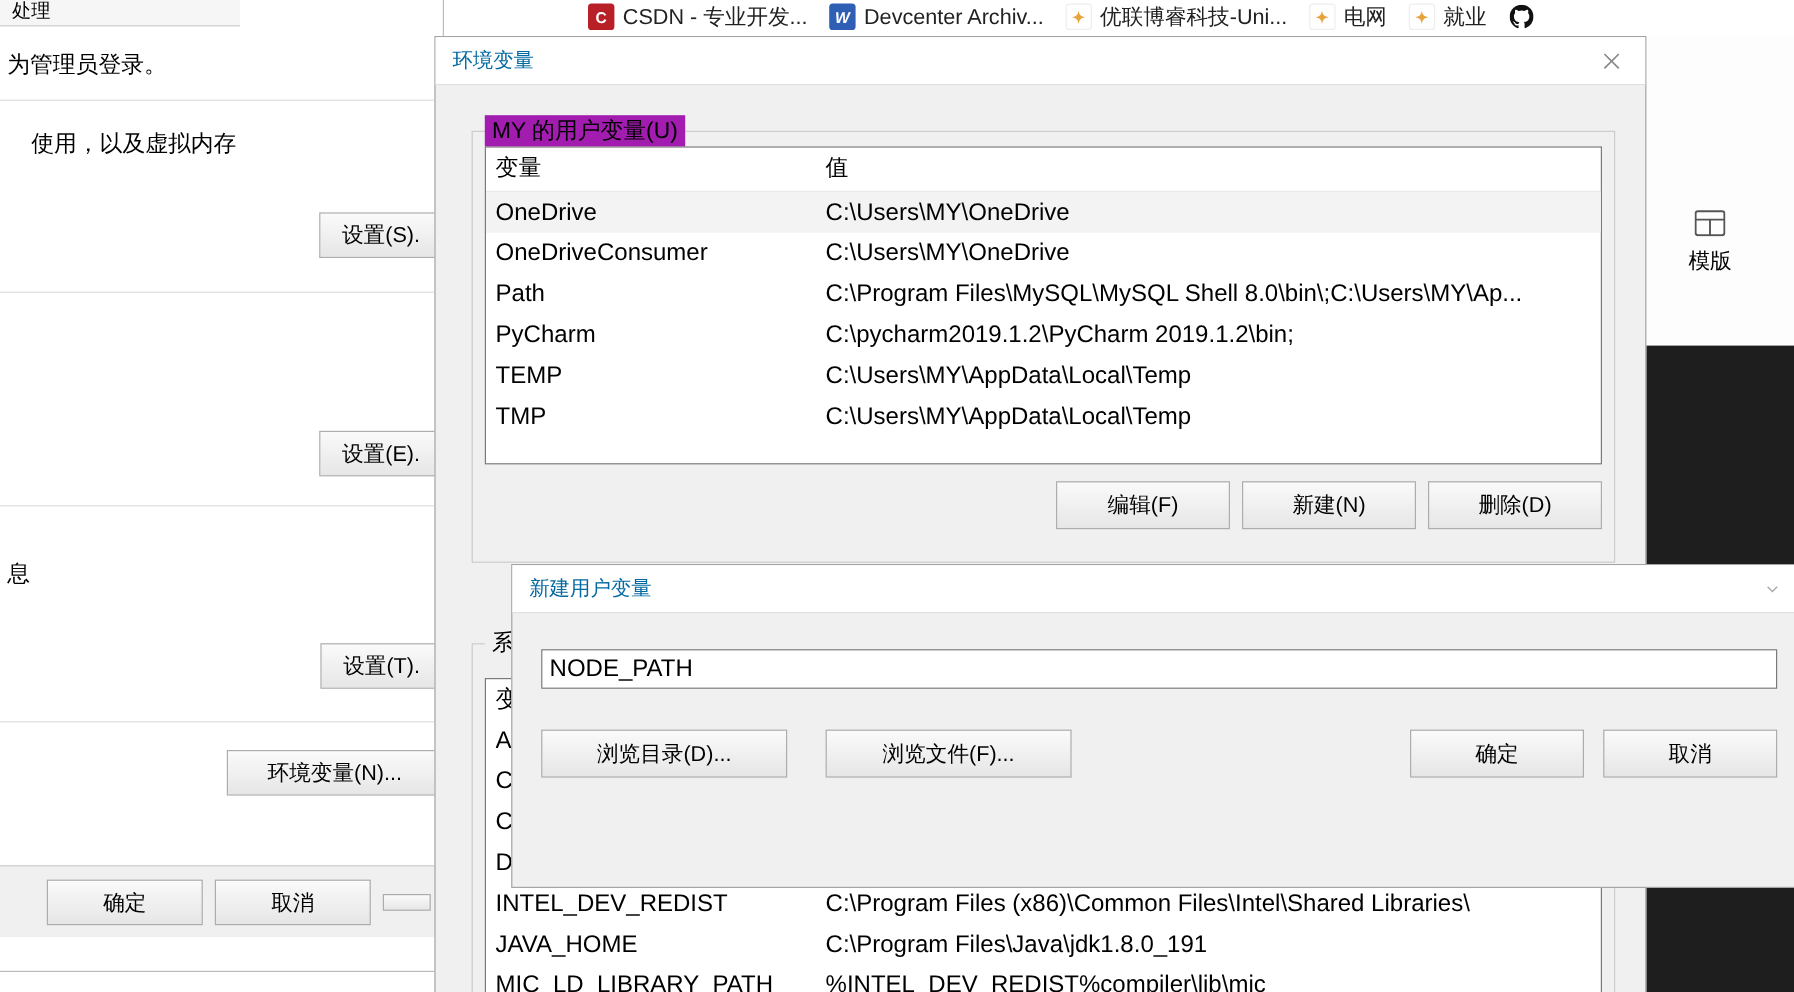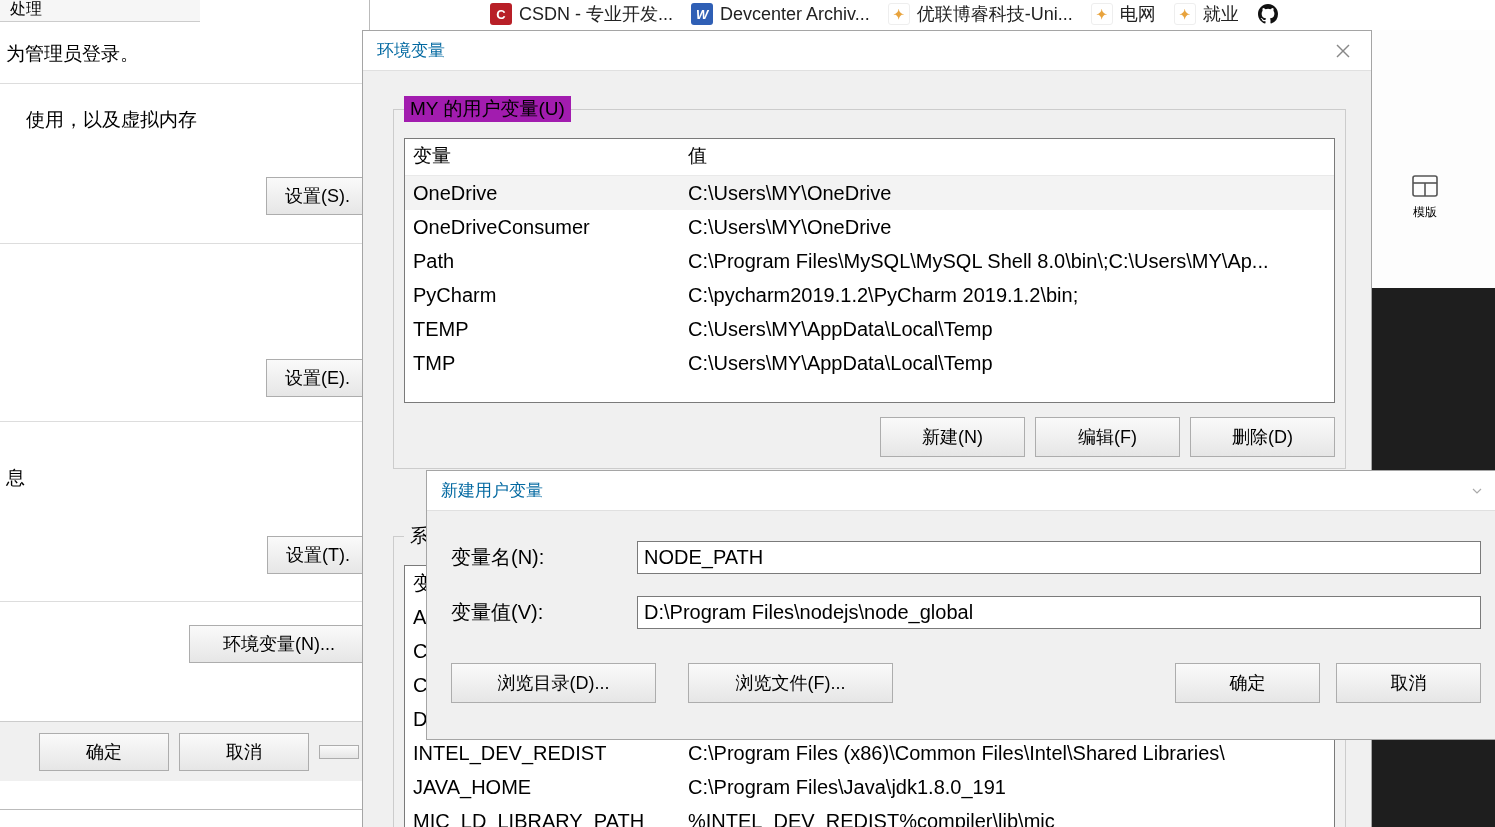--- a/index.html
+++ b/index.html
@@ -86,21 +86,21 @@
       position:relative;
       padding:0;
     }
     .groupbox-label {
       position:absolute; top:-14px; left:10px; background:#a21caf;
       padding:0 6px; font-size:19px; color:#000;
     }
     .var-table {
       background:#fff;
       border:1px solid #7a7a7a;
-      margin:28px 10px 10px 10px;
+      margin:12px 10px 10px 10px;
     }
     .var-table .hdr {
       display:flex; border-bottom:1px solid #e9e9e9;
       font-size:19px; padding:4px 8px 6px 8px;
     }
     .var-table .hcol1 { width:275px; }
     .var-table .hcol2 { flex:1; }
     .var-row {
       display:flex; padding:2px 8px 2px 8px; font-size:20px; line-height:30px;
     }
@@ -198,21 +198,21 @@
   </div>
 </div>
 
 <div class="right-panel">
   <div class="tpl-icon">
     <svg width="26" height="22" viewBox="0 0 26 22" stroke="#555" fill="none" stroke-width="1.6">
         <rect x="1" y="1" width="24" height="20" rx="2"></rect>
         <line x1="1" y1="8" x2="25" y2="8"></line>
         <line x1="13" y1="8" x2="13" y2="21"></line>
       </svg>
-    <div style="font-size:12px;margin-top:4px;">模版</div>
+    <div style="font-size:18px;margin-top:4px;">模版</div>
   </div>
 </div>
 <div class="right-dark"></div>
 
 <div class="tabs-partial">
   <span>处理</span>
 </div>
 
 <div class="sysprop">
   <div class="info-line" style="top:60px; left:165px;">为管理员登录。</div>
@@ -270,22 +270,22 @@
       <div class="var-row">
         <div class="vcol1">TEMP</div>
         <div class="vcol2">C:\Users\MY\AppData\Local\Temp</div>
       </div>
       <div class="var-row">
         <div class="vcol1">TMP</div>
         <div class="vcol2">C:\Users\MY\AppData\Local\Temp</div>
       </div>
     </div>
     <div class="table-btns">
+      <button class="win-btn">编辑(F)</button>
       <button class="win-btn">新建(N)</button>
-      <button class="win-btn">编辑(F)</button>
       <button class="win-btn">删除(D)</button>
     </div>
   </div>
 
   <div class="groupbox2" style="height:370px;">
     <div class="groupbox2-label">系统</div>
     <div class="sys-table" style="height:290px;">
       <div class="sys-row">
         <div class="vcol1">变</div>
       </div>
@@ -321,26 +321,21 @@
   <div class="dlg-titlebar" style="background:#fff;">
     <span class="dlg-title">新建用户变量</span>
     <div class="dlg-close" style="color:#bbb;">
       <svg viewBox="0 0 14 14" stroke="#aaa" stroke-width="1.2">
           <polyline points="3,5 7,9 11,5" fill="none"></polyline>
         </svg>
     </div>
   </div>
   <div class="dlg-body">
     <div class="nv-row">
-      <div class="nv-label">变量名(N):</div>
       <input class="nv-input" value="NODE_PATH" style="">
-    </div>
-    <div class="nv-row">
-      <div class="nv-label">变量值(V):</div>
-      <input class="nv-input" value="D:\Program Files\nodejs\node_global" style="">
     </div>
   </div>
   <div class="nv-btnrow">
     <div class="nv-left">
       <button class="win-btn">浏览目录(D)...</button>
       <button class="win-btn">浏览文件(F)...</button>
     </div>
     <div class="nv-right">
       <button class="win-btn">确定</button>
       <button class="win-btn">取消</button>

